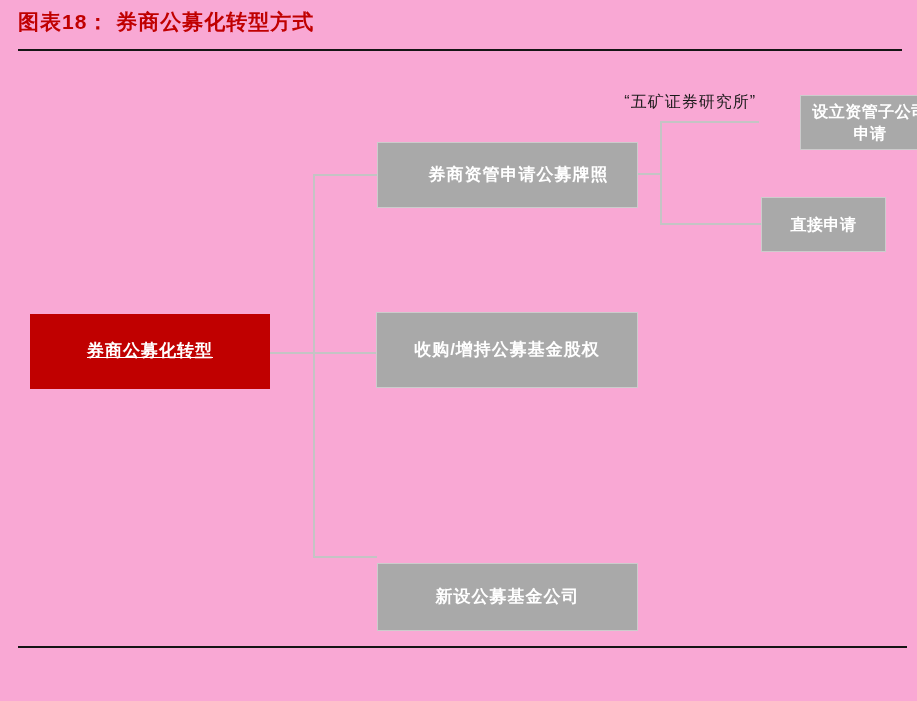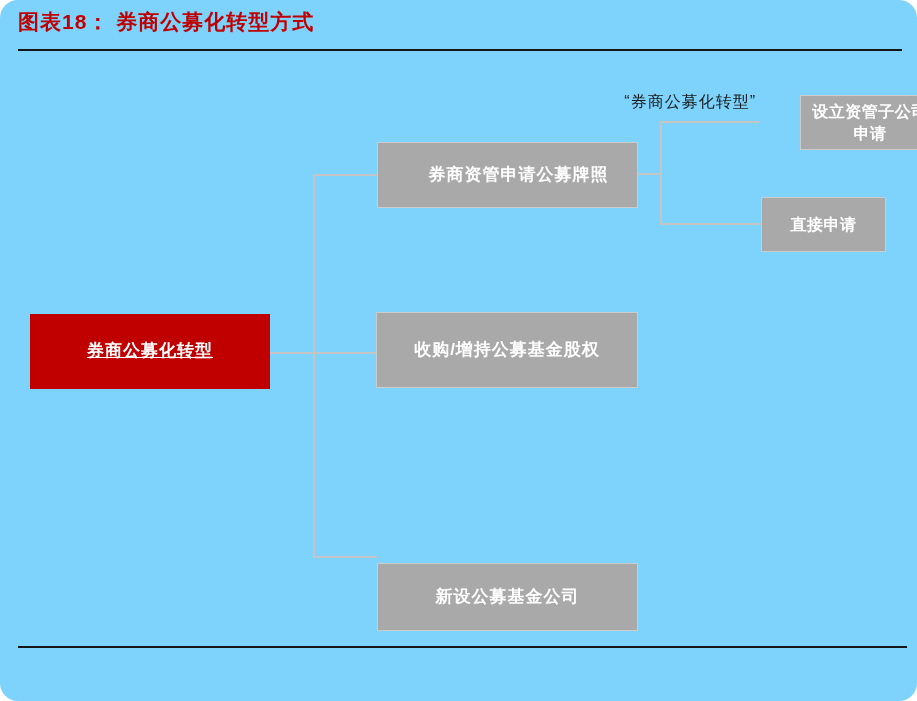--- a/index.html
+++ b/index.html
@@ -1,23 +1,22 @@
 <!DOCTYPE html>
 <html><head>
 <meta charset="utf-8">
 <style>
   html, body { margin: 0; padding: 0; background: #ffffff; }
   .page {
     position: relative;
     width: 917px;
     height: 701px;
-    background: #7dd3fc;
+    background: #f9a8d4;
     font-family: "Liberation Sans", "DejaVu Sans", sans-serif;
     overflow: hidden;
-    border-radius: 18px;
   }
   .figure-title {
     position: absolute;
     left: 18px; top: 8px;
     font-size: 21px;
     font-weight: bold;
     color: #C00000;
     letter-spacing: 1px;
     white-space: pre;
   }
@@ -99,21 +98,21 @@
 
     <div class="connector c-root-h"></div>
     <div class="connector c-trunk-v"></div>
     <div class="connector c-b1-h"></div>
     <div class="connector c-b3-h"></div>
     <div class="connector c-b1r-h"></div>
     <div class="connector c-sec-v"></div>
     <div class="connector c-s1-h"></div>
     <div class="connector c-s2-h"></div>
 
-    <div class="annotation">“券商公募化转型”</div>
+    <div class="annotation">“五矿证券研究所”</div>
 
     <div class="node node-root">券商公募化转型</div>
 
     <div class="node node-branch node-b1">券商资管申请公募牌照</div>
     <div class="node node-branch node-b2">收购/增持公募基金股权</div>
     <div class="node node-branch node-b3">新设公募基金公司</div>
 
     <div class="node node-sub node-s1">设立资管子公司申请</div>
     <div class="node node-sub node-s2">直接申请</div>
 

